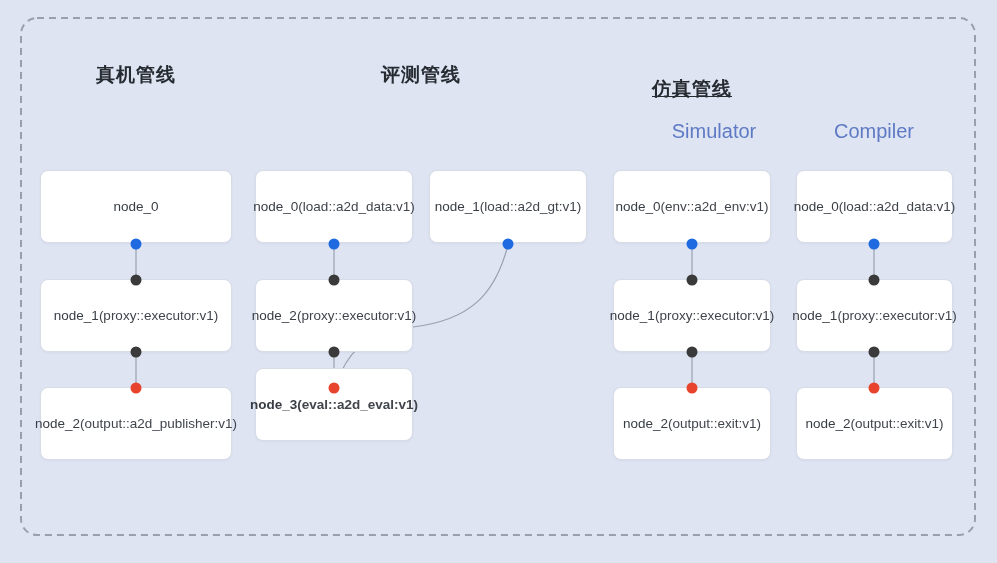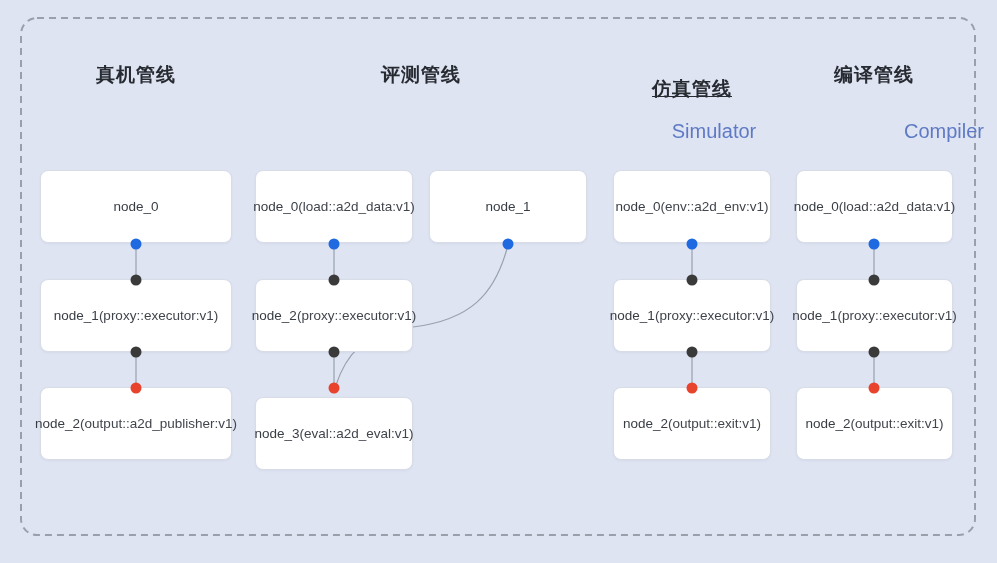--- a/index.html
+++ b/index.html
@@ -55,47 +55,47 @@
     <line class="edge" x1="692" y1="243" x2="692" y2="280"></line>
     <line class="edge" x1="692" y1="351" x2="692" y2="388"></line>
     <line class="edge" x1="874" y1="243" x2="874" y2="280"></line>
     <line class="edge" x1="874" y1="351" x2="874" y2="388"></line>
   </svg>
 
   <div class="title-zh" style="left:26px;top:62px;">真机管线</div>
   <div class="title-zh" style="left:311px;top:62px;">评测管线</div>
   <div class="title-zh" style="left:582px;top:76px;text-decoration:underline;">仿真管线</div>
   <div class="title-en" style="left:604px;top:120px;">Simulator</div>
-  <div class="title-zh" style="left:764px;top:62px;">编译管线</div>
-  <div class="title-en" style="left:764px;top:120px;text-align:right;">Compiler</div>
+  <div class="title-en" style="left:764px;top:120px;">Compiler</div>
 
   <div class="node" style="left:40px;top:170px;width:192px;">
     <div class="nname">node_0</div>
   </div>
   <div class="node" style="left:40px;top:279px;width:192px;">
     <div class="nname">node_1</div>
     <div class="ntype">(proxy::executor:v1)</div>
   </div>
   <div class="node" style="left:40px;top:387px;width:192px;">
     <div class="nname">node_2</div>
     <div class="ntype">(output::a2d_publisher:v1)</div>
   </div>
 
   <div class="node" style="left:255px;top:170px;width:158px;">
     <div class="nname">node_0</div>
     <div class="ntype">(load::a2d_data:v1)</div>
   </div>
   <div class="node" style="left:429px;top:170px;width:158px;">
     <div class="nname">node_1</div>
+    <div class="ntype">(load::a2d_gt:v1)</div>
   </div>
   <div class="node" style="left:255px;top:279px;width:158px;">
     <div class="nname">node_2</div>
     <div class="ntype">(proxy::executor:v1)</div>
   </div>
-  <div class="node" style="left:255px;top:397px;width:158px;">
+  <div class="node" style="left:255px;top:368px;width:158px;font-weight:bold;">
     <div class="nname">node_3</div>
     <div class="ntype">(eval::a2d_eval:v1)</div>
   </div>
 
   <div class="node" style="left:613px;top:170px;width:158px;">
     <div class="nname">node_0</div>
     <div class="ntype">(env::a2d_env:v1)</div>
   </div>
   <div class="node" style="left:613px;top:279px;width:158px;">
     <div class="nname">node_1</div>

